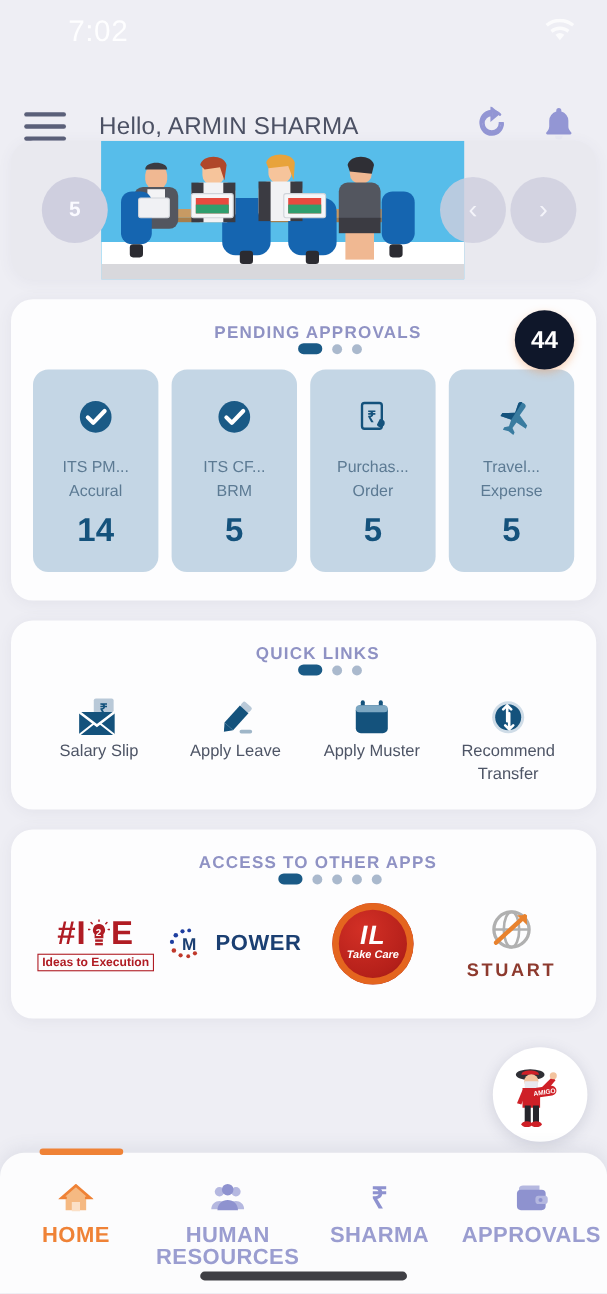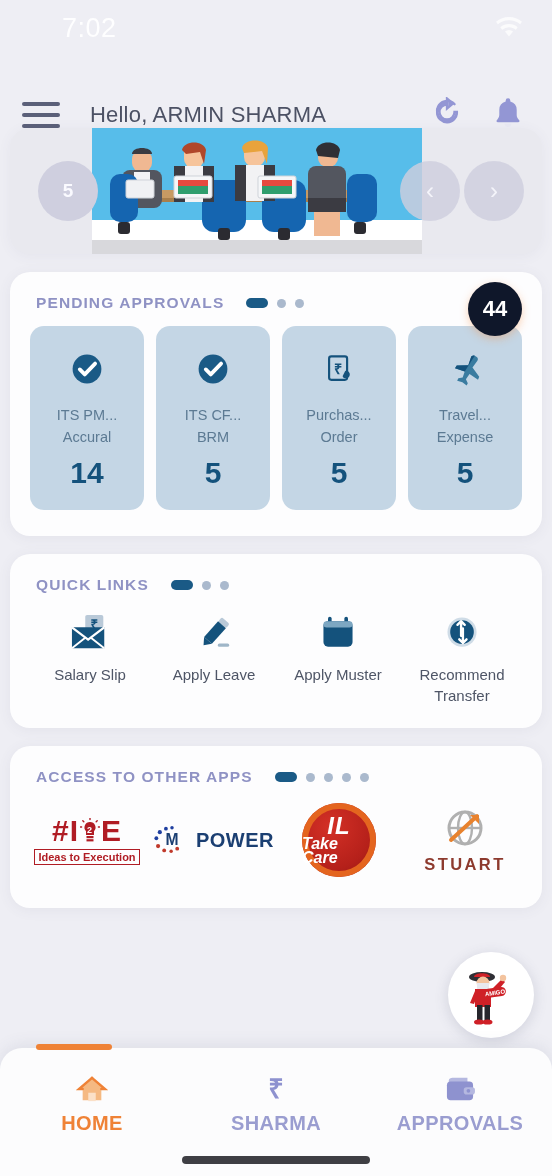--- a/index.html
+++ b/index.html
@@ -90,20 +90,21 @@
     display:flex; align-items:center; justify-content:center;
     color: #f4f4fa; font-size: 24px; font-weight: 400;
   }
   .banner-prev { right: 82px; }
   .banner-next { right: 18px; }
 
   
   .sect-head {
     display: flex; align-items: center;
     padding: 22px 0 6px 26px;
+    flex-direction: column;
   }
   .sect-title {
     font-size: 15.5px; font-weight: 700; letter-spacing: 1.1px;
     color: #8f92c4;
   }
   .dots { display:flex; align-items:center; gap:9px; margin-left: 22px; }
   .dots .d { width:9px; height:9px; border-radius:50%; background:#aab9cd; }
   .dots .d.active { width:22px; height:10px; border-radius:5px; background:#1a5a86; }
 
   .badge-44 {
@@ -136,21 +137,21 @@
   .ap-l1 { margin-top: 14px; }
   .ap-num {
     margin-top: 8px; font-size: 30px; font-weight: 700; color: #14527c;
   }
 
   
   .ql-row { display:flex; padding: 6px 18px 22px 18px; }
   .ql-item { flex:1; display:flex; flex-direction:column; align-items:center; }
   .ql-icon { height: 46px; display:flex; align-items:flex-end; justify-content:center; }
   .ql-label {
-    margin-top: 12px; font-size: 15px; color: #4e5566; text-align:center; line-height: 21px;
+    font-size: 15px; color: #4e5566; text-align:center; line-height: 21px;
   }
 
   
   .apps-row { display:flex; padding: 10px 14px 30px 14px; align-items:center; }
   .app-item { flex:1; display:flex; align-items:center; justify-content:center; height: 76px; }
 
   
   .logo-i2e { text-align:center; font-family:"Liberation Sans", sans-serif; }
   .logo-i2e .top {
     font-size: 30px; font-weight: 700; color:#b01c24; letter-spacing:1px;
@@ -168,21 +169,21 @@
   }
   
   .logo-il {
     width: 74px; height: 74px; border-radius:50%;
     background: radial-gradient(circle at 38% 32%, #d33026 0%, #b5201a 62%, #8f1410 100%);
     box-shadow: inset 0 0 0 6px #e4651f;
     display:flex; flex-direction:column; align-items:center; justify-content:center;
     color:#fff;
   }
   .logo-il .il { font-size: 24px; font-weight:700; font-style:italic; line-height:22px; letter-spacing:1px; }
-  .logo-il .tc { font-size: 16px; font-weight:700; font-style:italic; line-height:14px; }
+  .logo-il .tc { font-size: 10px; font-weight:700; font-style:italic; line-height:14px; }
   
   .logo-stuart { text-align:center; }
   .logo-stuart .globe { width:48px; height:44px; margin:0 auto; }
   .logo-stuart .word {
     margin-top:2px; font-size:16.5px; font-weight:700; letter-spacing:2.4px; color:#8d3a2e;
   }
 
   
   .fab {
     position:absolute; right: 18px; bottom: 138px;
@@ -584,20 +585,33 @@
           <svg viewBox="0 0 34 30" width="32" height="28">
             <path d="M17 3L3 15h4v12h20V15h4z" fill="#f5b982"></path>
             <path d="M17 3L3 15h4" fill="none" stroke="#ef8236" stroke-width="2.6" stroke-linecap="round"></path>
             <path d="M17 3l14 12h-4" fill="none" stroke="#ef8236" stroke-width="2.6" stroke-linecap="round"></path>
             <rect x="13" y="19" width="8" height="9" fill="#fbe0c7"></rect>
           </svg>
         </span>
         <span class="nav-label">HOME</span>
       </div>
 
+      <div class="nav-item">
+        <span class="nav-icon">
+          <svg viewBox="0 0 36 30" width="34" height="28">
+            <circle cx="10" cy="9" r="4.6" fill="#b5b8e0"></circle>
+            <path d="M2 26c0-5 4-8 8-8s8 3 8 8z" fill="#b5b8e0"></path>
+            <circle cx="26" cy="9" r="4.6" fill="#b5b8e0"></circle>
+            <path d="M18 26c0-5 4-8 8-8s8 3 8 8z" fill="#b5b8e0"></path>
+            <circle cx="18" cy="7" r="5.6" fill="#8e92cf"></circle>
+            <path d="M8 27c0-6 4.5-10 10-10s10 4 10 10z" fill="#8e92cf"></path>
+          </svg>
+        </span>
+        <span class="nav-label">HUMAN RESOURCES</span>
+      </div>
 
       <div class="nav-item">
         <span class="nav-icon">
           <svg viewBox="0 0 30 30" width="28" height="28">
             <text x="15" y="25" font-size="29" font-weight="700" fill="#8e92cf" text-anchor="middle" font-family="Liberation Serif, serif">₹</text>
           </svg>
         </span>
         <span class="nav-label">SHARMA</span>
       </div>
 

